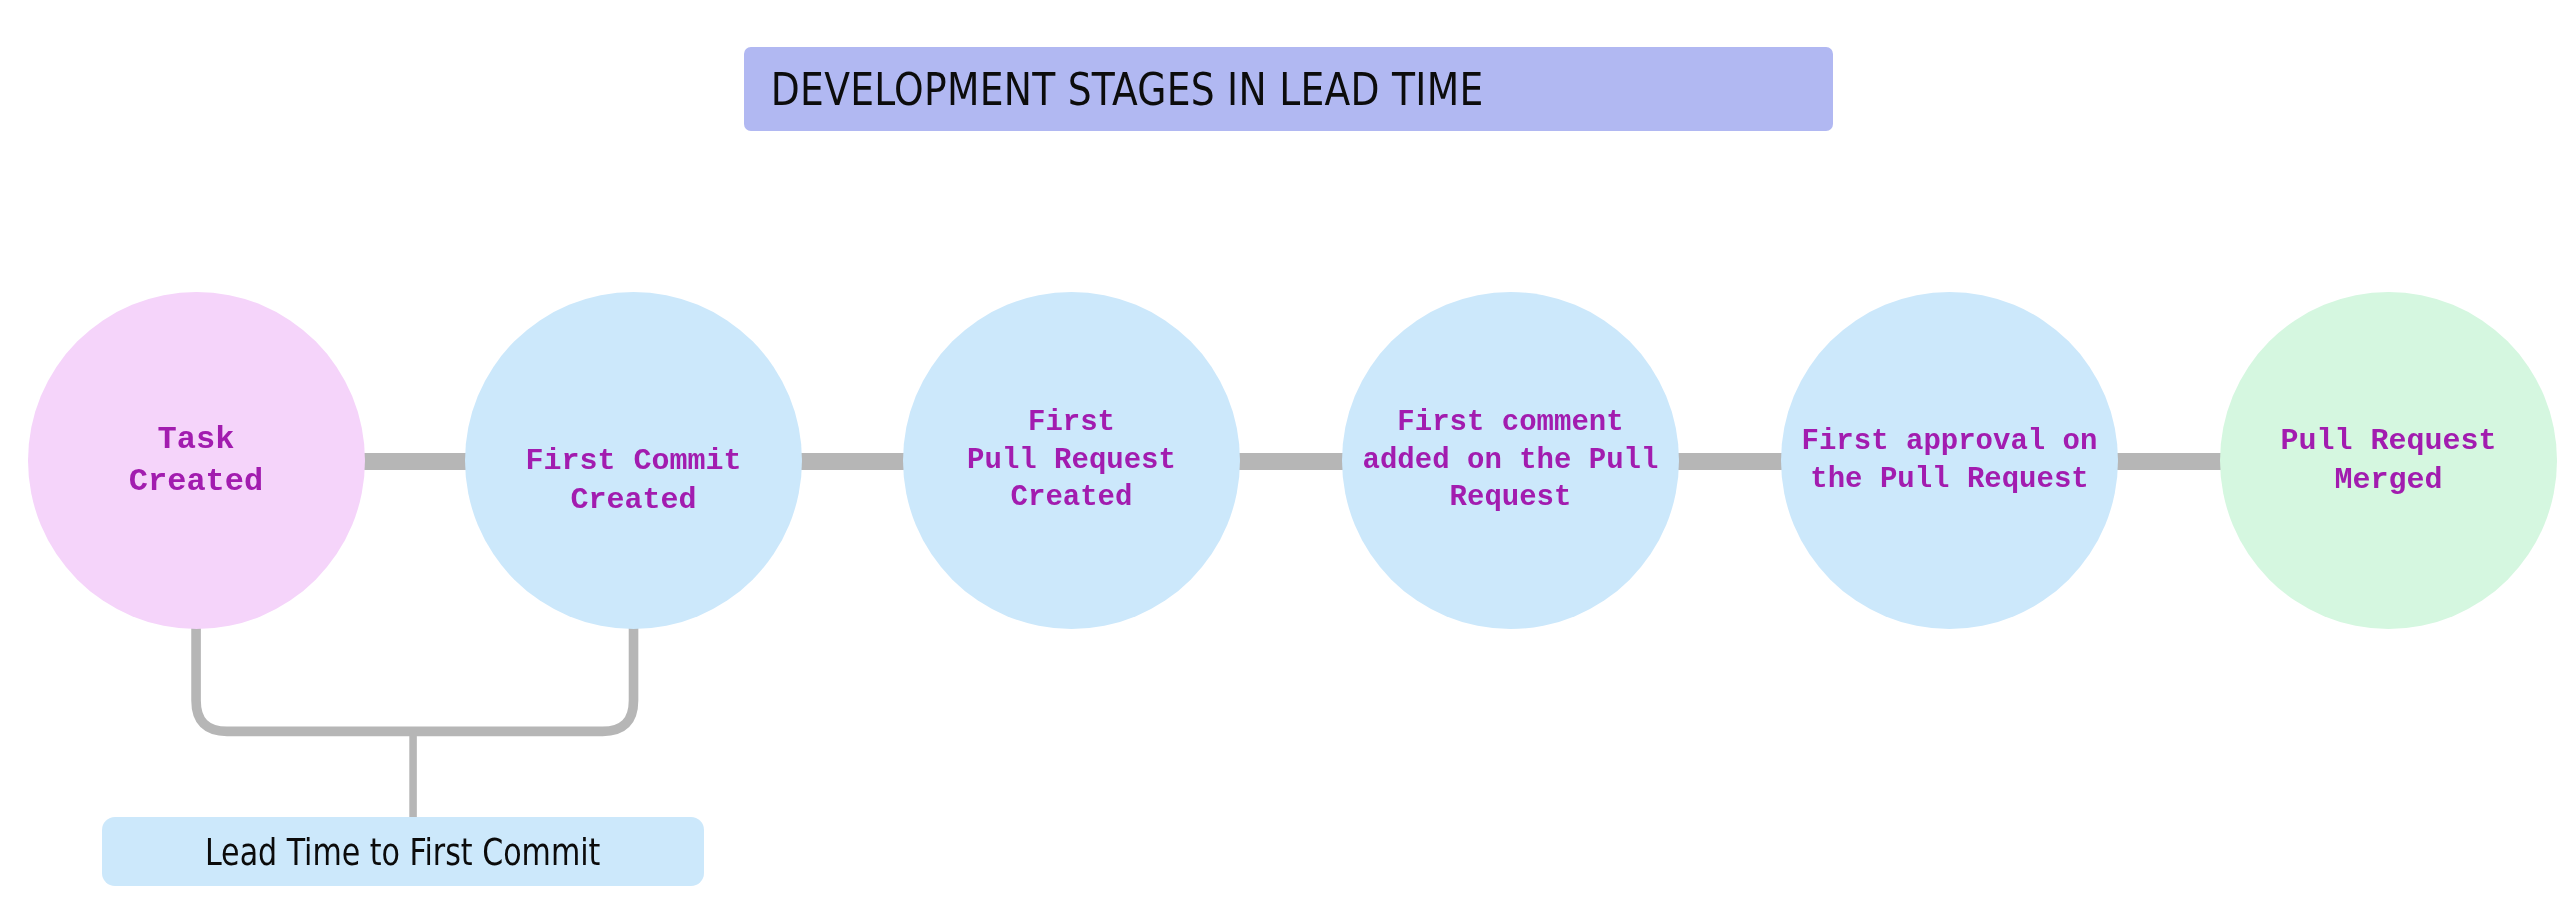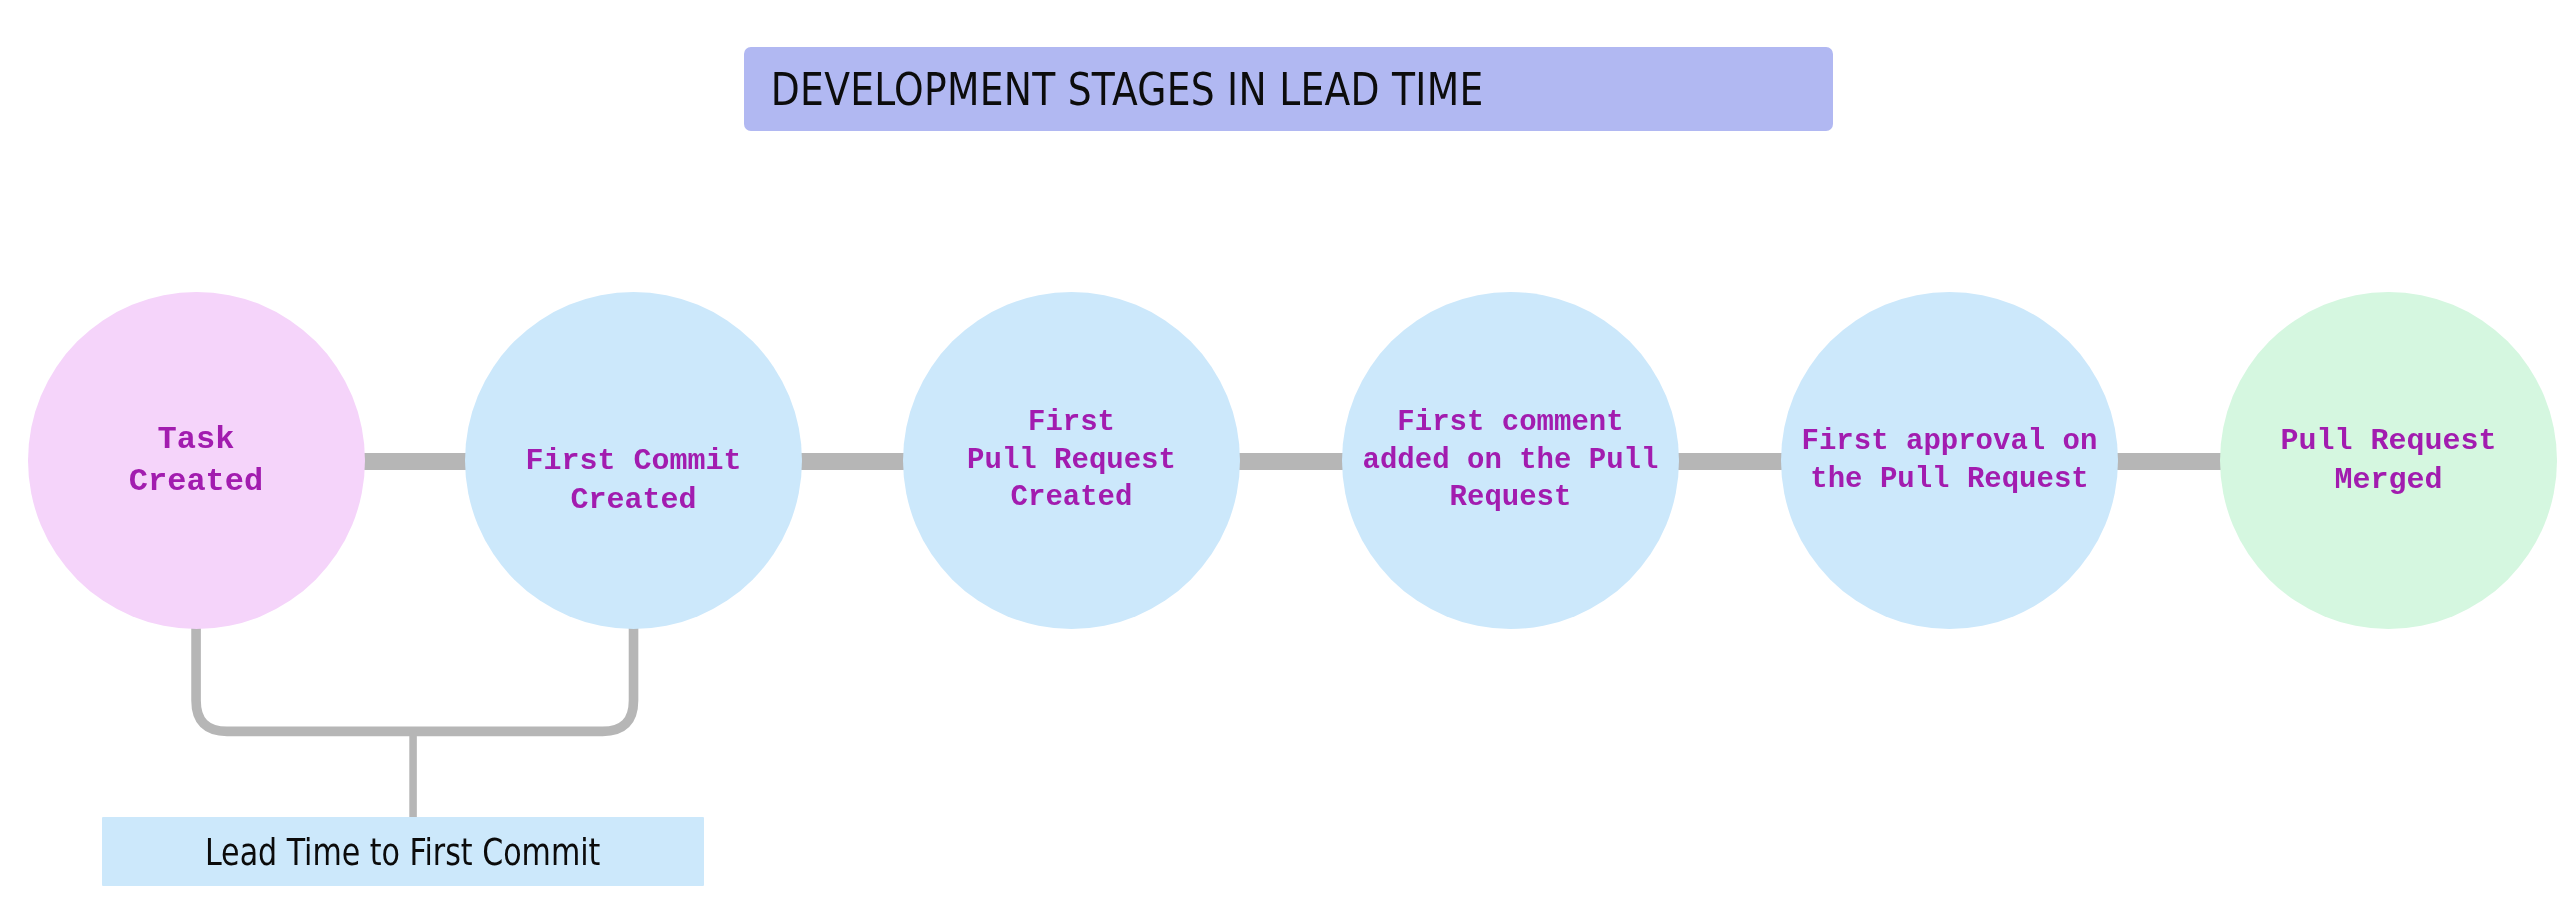--- a/index.html
+++ b/index.html
@@ -83,21 +83,21 @@
     pointer-events: none;
   }
 
   
   .annotation-pill {
     position: absolute;
     left: 102px;
     top: 817px;
     width: 602px;
     height: 69px;
-    border-radius: 1px;
+    border-radius: 13px;
     background: #cce8fb;
     display: flex;
     align-items: center;
     justify-content: center;
     box-sizing: border-box;
   }
   .annotation-text {
     font-family: "DejaVu Sans Condensed", "Liberation Sans Narrow", "Liberation Sans", sans-serif;
     font-size: 38px;
     font-weight: 400;

